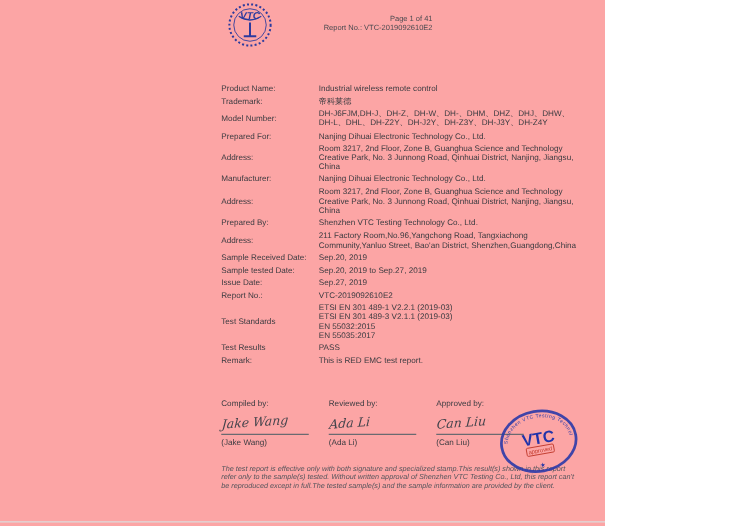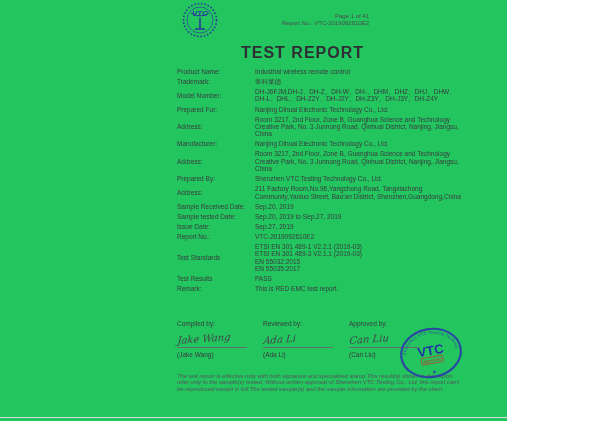--- a/index.html
+++ b/index.html
@@ -1,18 +1,18 @@
 <!DOCTYPE html>
 <html><head>
 <meta charset="utf-8">
 <style>
   html,body{margin:0;padding:0;background:#ffffff;}
   .page{
-    position:relative;width:484px;height:421px;background:#22c55e;overflow:hidden;
-    font-family:"Liberation Sans",sans-serif;color:#3b3b40;padding-left:23px;
+    position:relative;width:484px;height:421px;background:#fca5a5;overflow:hidden;
+    font-family:"Liberation Sans",sans-serif;color:#3b3b40;
   }
   
   .logo{position:absolute;left:182px;top:2px;width:36px;height:36px;}
   .header-right{position:absolute;top:13px;right:138px;text-align:right;font-size:6px;line-height:7px;color:#4a4a50;}
   .title{
     position:absolute;top:44px;left:160px;width:285px;text-align:center;
     font-size:16px;font-weight:bold;letter-spacing:1px;color:#2e2e34;
   }
   
   .info{position:absolute;left:177px;top:68px;width:285px;}
@@ -50,21 +50,20 @@
     <path d="M9 11 Q18 17 27 11" fill="none" stroke="#2b3a9e" stroke-width="1"></path>
     <path d="M18 16 L18 27 M13 27 L23 27" fill="none" stroke="#2b3a9e" stroke-width="1.6"></path>
     <text x="18" y="13.5" text-anchor="middle" font-family="Liberation Sans, sans-serif" font-size="8" font-style="italic" font-weight="bold" fill="#2b3a9e">VTC</text>
   </svg>
 
   <div class="header-right">
     <div>Page 1 of 41</div>
     <div>Report No.: VTC-2019092610E2</div>
   </div>
 
-  <div class="title">TEST REPORT</div>
 
   <div class="info">
     <div class="row">
         <div class="label">Product Name:</div>
         <div class="value">Industrial wireless remote control</div>
       </div>
     <div class="row">
         <div class="label">Trademark:</div>
         <div class="value">帝科莱德</div>
       </div>

